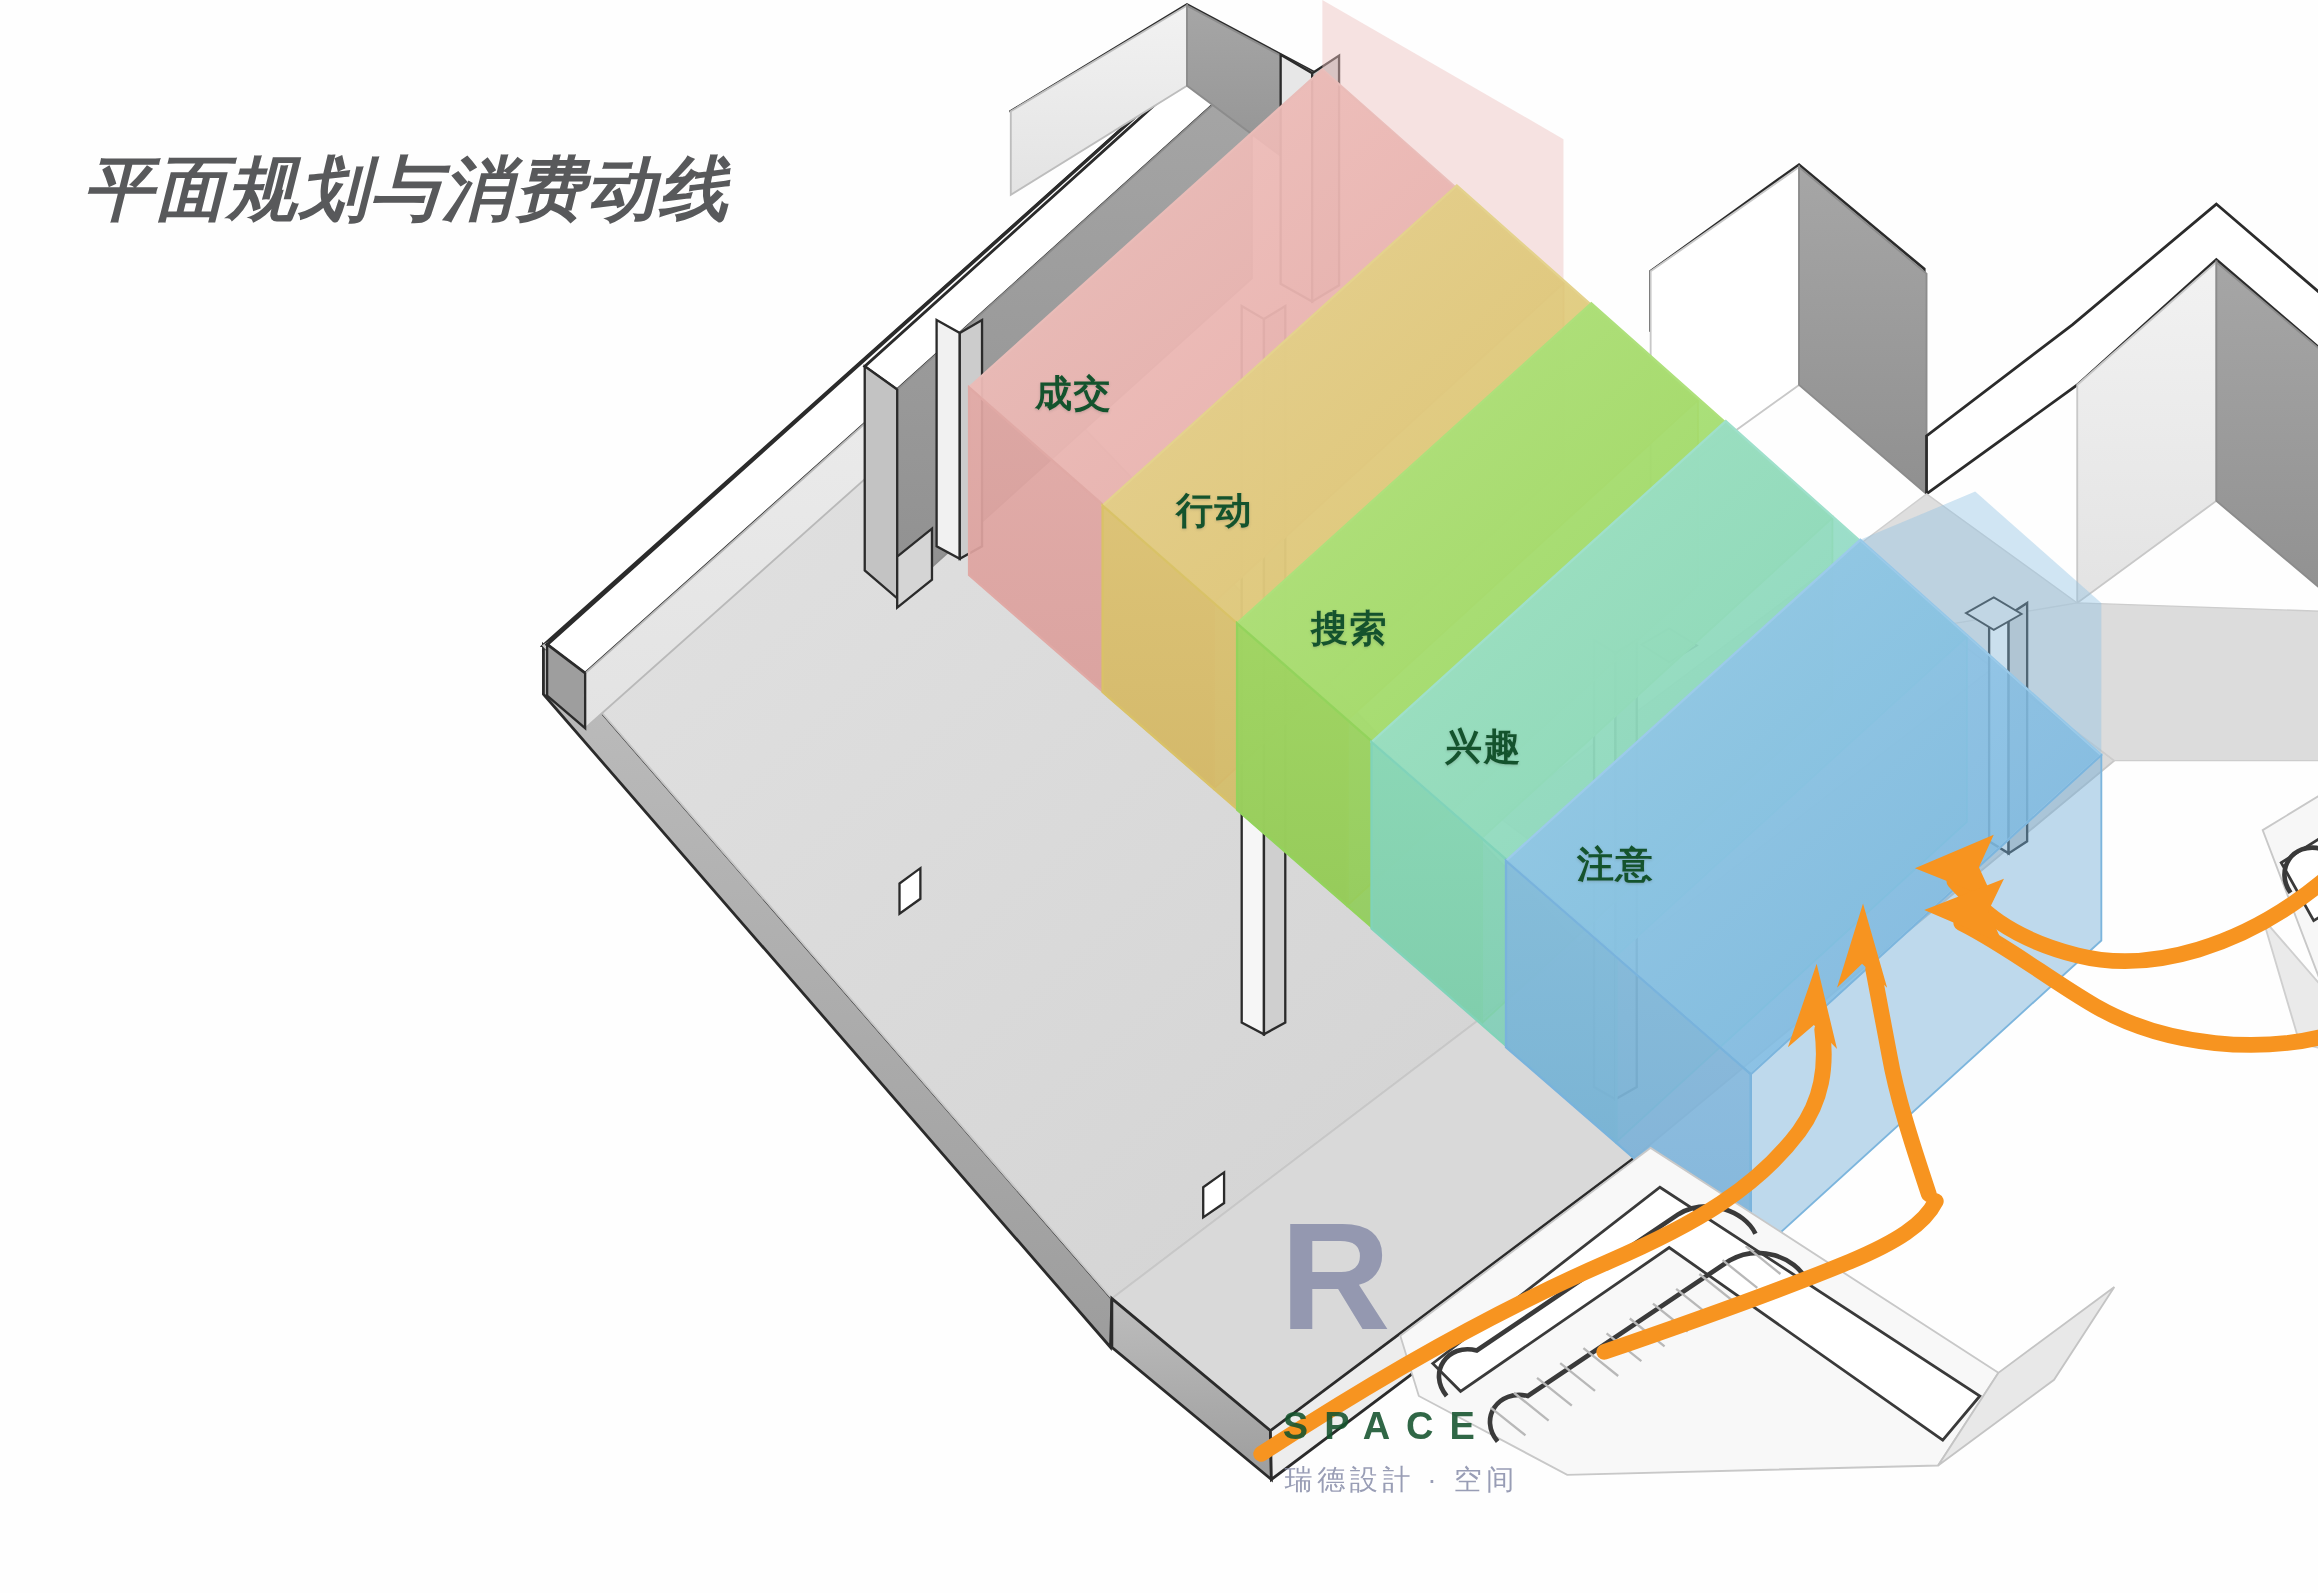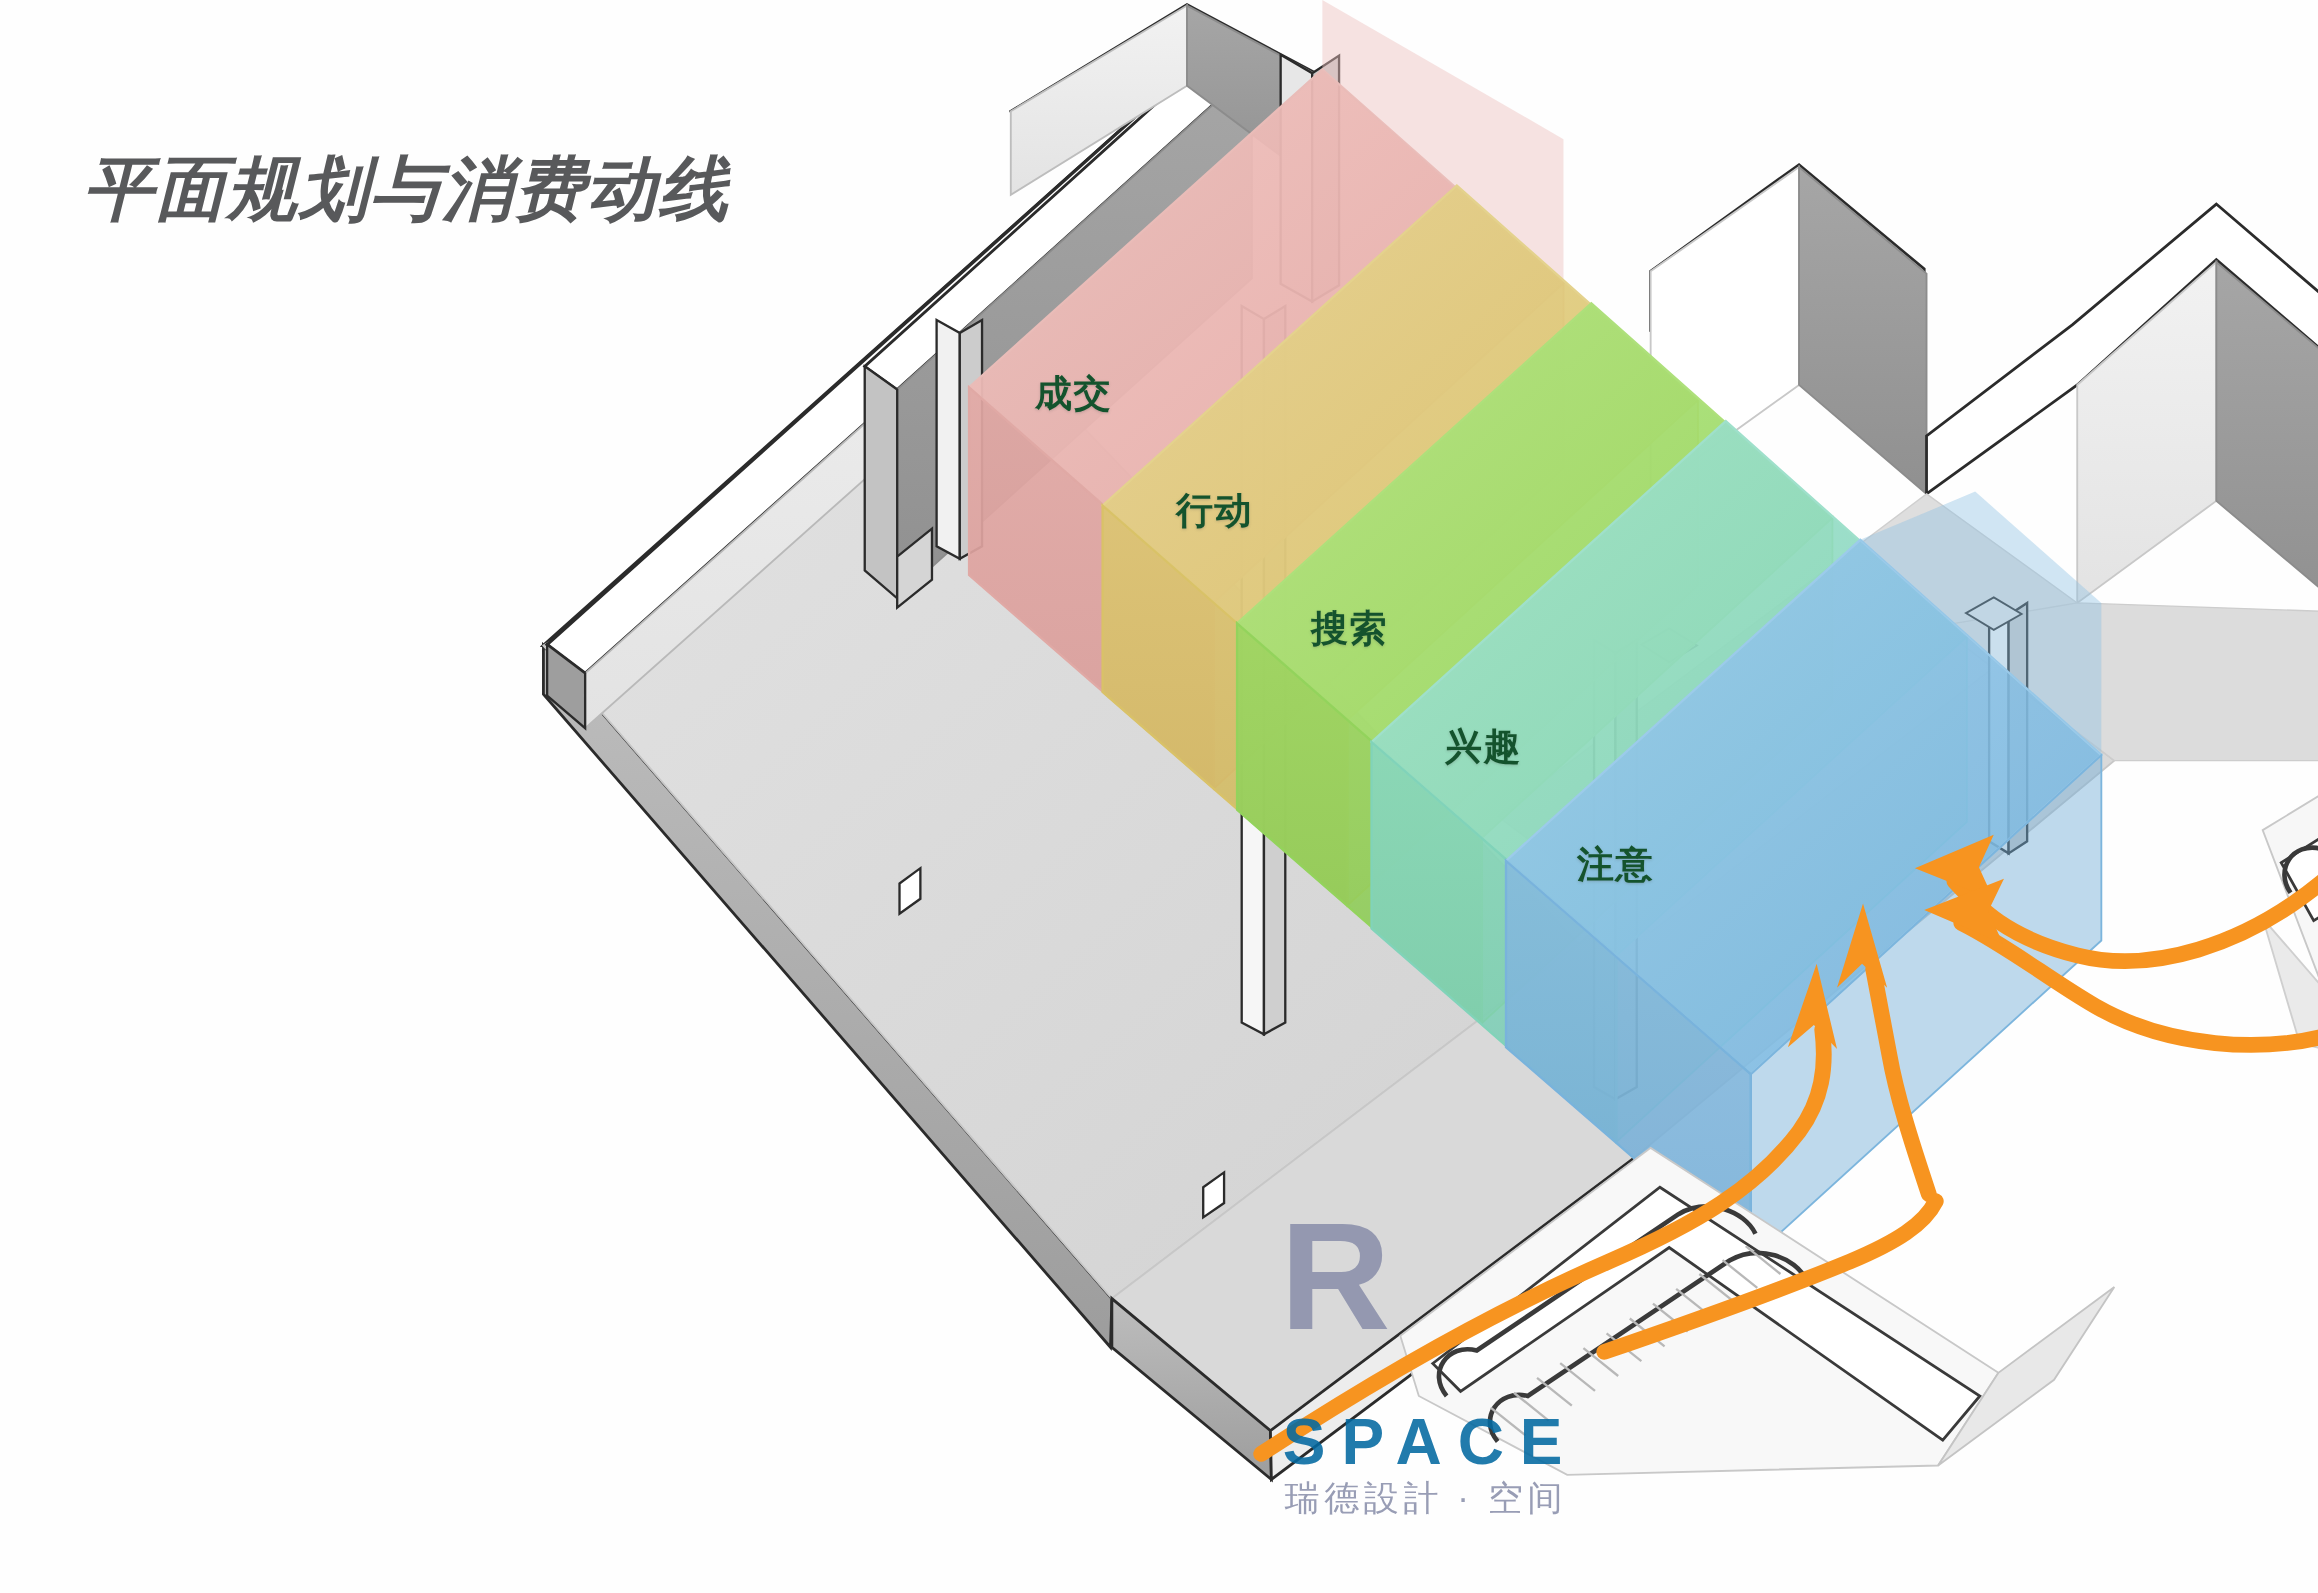--- a/index.html
+++ b/index.html
@@ -32,25 +32,25 @@
   
   #watermark{
     position:absolute;left:1280px;top:1206px;width:297px;height:325px;
     z-index:30;pointer-events:none;opacity:.88;
   }
   #wm-r{
     position:absolute;left:0;top:0;font-size:153px;font-weight:bold;
     color:#8b90ab;line-height:.92;letter-spacing:0;
   }
   #wm-space{
-    position:absolute;left:2.8px;top:199px;font-size:64px;font-weight:bold;
-    color:#0369a1;letter-spacing:16px;
+    position:absolute;left:2.8px;top:199px;font-size:38px;font-weight:bold;
+    color:#14532d;letter-spacing:16px;
   }
   #wm-cn{
-    position:absolute;left:4.6px;top:269px;font-size:35px;font-weight:normal;
+    position:absolute;left:4.6px;top:255px;font-size:28px;font-weight:normal;
     color:#8b90ab;letter-spacing:4.6px;white-space:nowrap;
   }
 </style>
 </head>
 <body>
 
 <div id="stage">
 
   <svg class="layer" viewBox="0 0 6110 3437" preserveAspectRatio="none">
     <defs>

